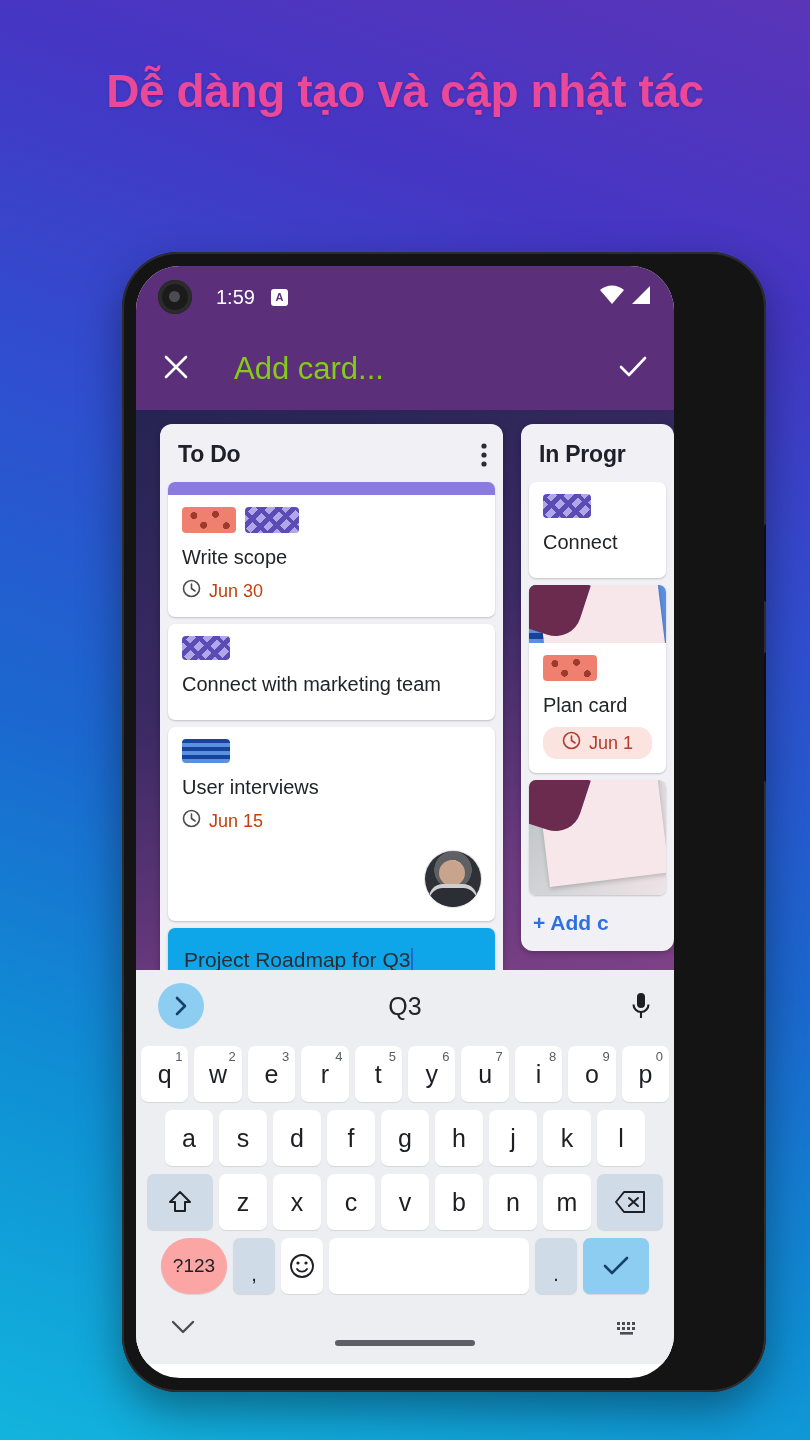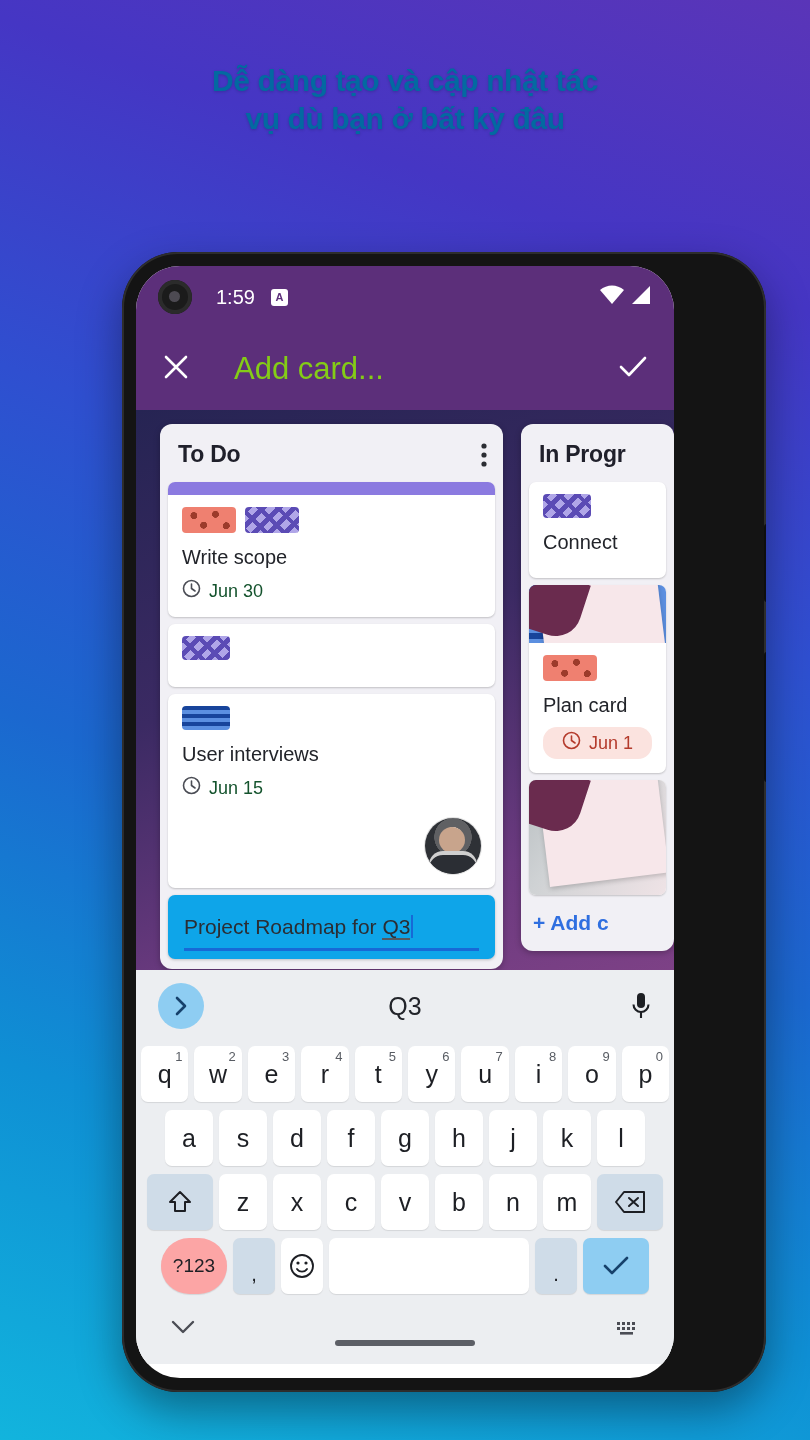--- a/index.html
+++ b/index.html
@@ -6,22 +6,22 @@
   html,body{ width:810px; height:1440px; overflow:hidden; }
   body{
     font-family:"Liberation Sans", sans-serif;
     background: linear-gradient(200deg, #5a35b8 0%, #4536c4 18%, #2f4fd0 38%, #1b68cf 58%, #0f8fd4 78%, #12b4dd 100%);
     position:relative;
   }
 
   
   .headline{
     position:absolute; top:62px; left:0; width:810px;
-    text-align:center; color:#0369a1;
-    font-size:30px; font-weight:bold; line-height:1.28;
+    text-align:center; color:#ec4899;
+    font-size:46px; font-weight:bold; line-height:1.28;
     letter-spacing:-0.4px;
     text-shadow:0 1px 3px rgba(0,0,0,.18);
   }
 
   
   .phone{
     position:absolute; left:122px; top:252px;
     width:644px; height:1140px;
     background:#141414;
     border-radius:56px;
@@ -110,21 +110,21 @@
   .label-purple{
     background:#b0a6e8;
     background-image:repeating-linear-gradient(135deg,#5b4bb5 0 5px, transparent 5px 11px),
       repeating-linear-gradient(45deg,#5b4bb5 0 4px, transparent 4px 13px);
   }
   .label-blue{
     background:#5b8fe0;
     background-image:repeating-linear-gradient(180deg,#17449b 0 4px, transparent 4px 8px);
   }
   .card-title{ font-size:20px; color:#22242a; margin-bottom:10px; white-space:nowrap; }
-  .due{ display:flex; align-items:center; gap:8px; font-size:18px; color:#14532d; }
+  .due{ display:flex; align-items:center; gap:8px; font-size:18px; color:#c2410c; }
   .due.overdue{
     color:#b43b2c; background:#fbe3df; border-radius:14px;
     padding:4px 19px; align-self:flex-start; display:inline-flex; width:max-content;
   }
   .avatar{
     width:56px; height:56px; border-radius:50%; margin-left:auto; margin-top:18px;
     background:radial-gradient(circle at 50% 34%, #d8d8d8 0 21%, #5f6063 22% 40%, #2e3136 41% 100%);
     box-shadow:0 0 0 1px rgba(0,0,0,.12);
     position:relative; overflow:hidden;
   }
@@ -208,21 +208,20 @@
     position:absolute; left:50%; transform:translateX(-50%); bottom:14px;
     width:140px; height:6px; border-radius:3px; background:#5c5f66;
   }
   .kb-switch{ margin-left:auto; line-height:0; }
 </style>
 </head>
 <body>
 
 <div class="headline">
   <div>Dễ dàng tạo và cập nhật tác</div>
-  <div>vụ dù bạn ở bất kỳ đâu</div>
 </div>
 
 <div class="phone">
   <div class="side-btn b1"></div>
   <div class="side-btn b2"></div>
 
   <div class="phone-inner">
 
     <div class="statusbar">
       <div class="punchhole"></div>
@@ -286,20 +285,21 @@
                   </svg>
               </span>
               <span>Jun 30</span>
             </div>
           </div>
 
           <div class="card">
             <div class="labels">
               <div class="label sm label-purple"></div>
             </div>
+            <div class="card-title">Connect with marketing team</div>
           </div>
 
           <div class="card">
             <div class="labels">
               <div class="label sm label-blue"></div>
             </div>
             <div class="card-title">User interviews</div>
             <div class="due">
               <span>
                 <svg width="19" height="19" viewBox="0 0 19 19">

